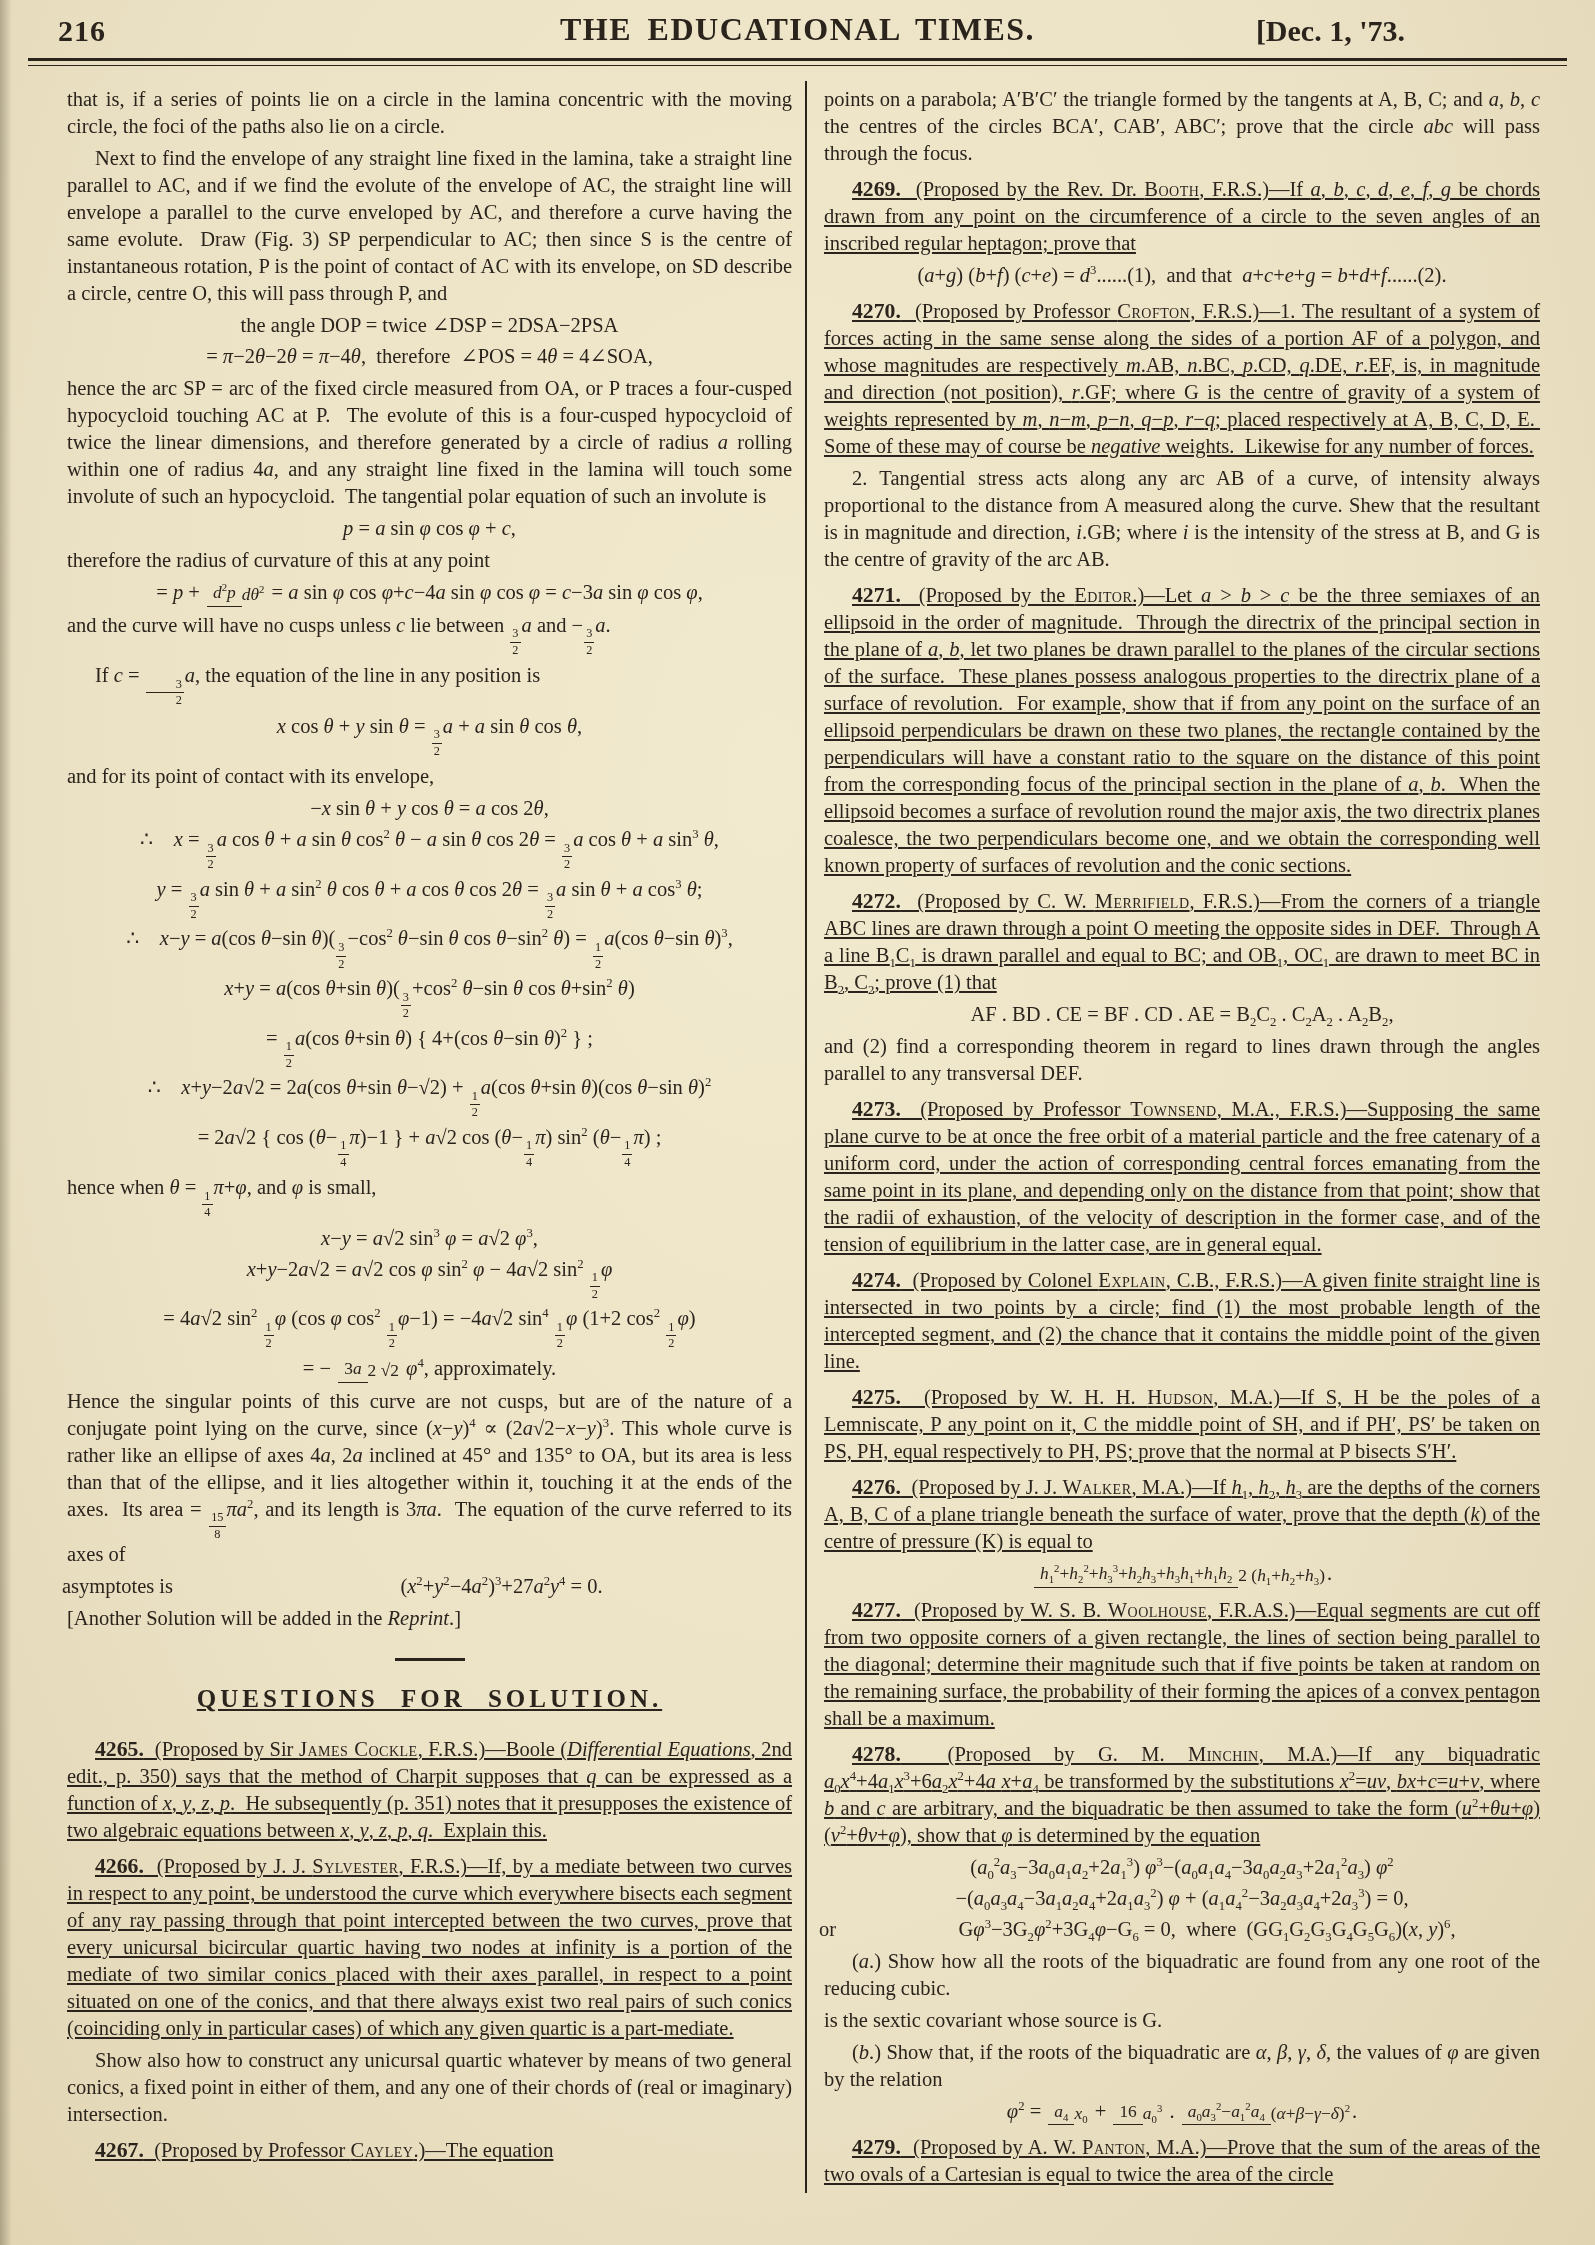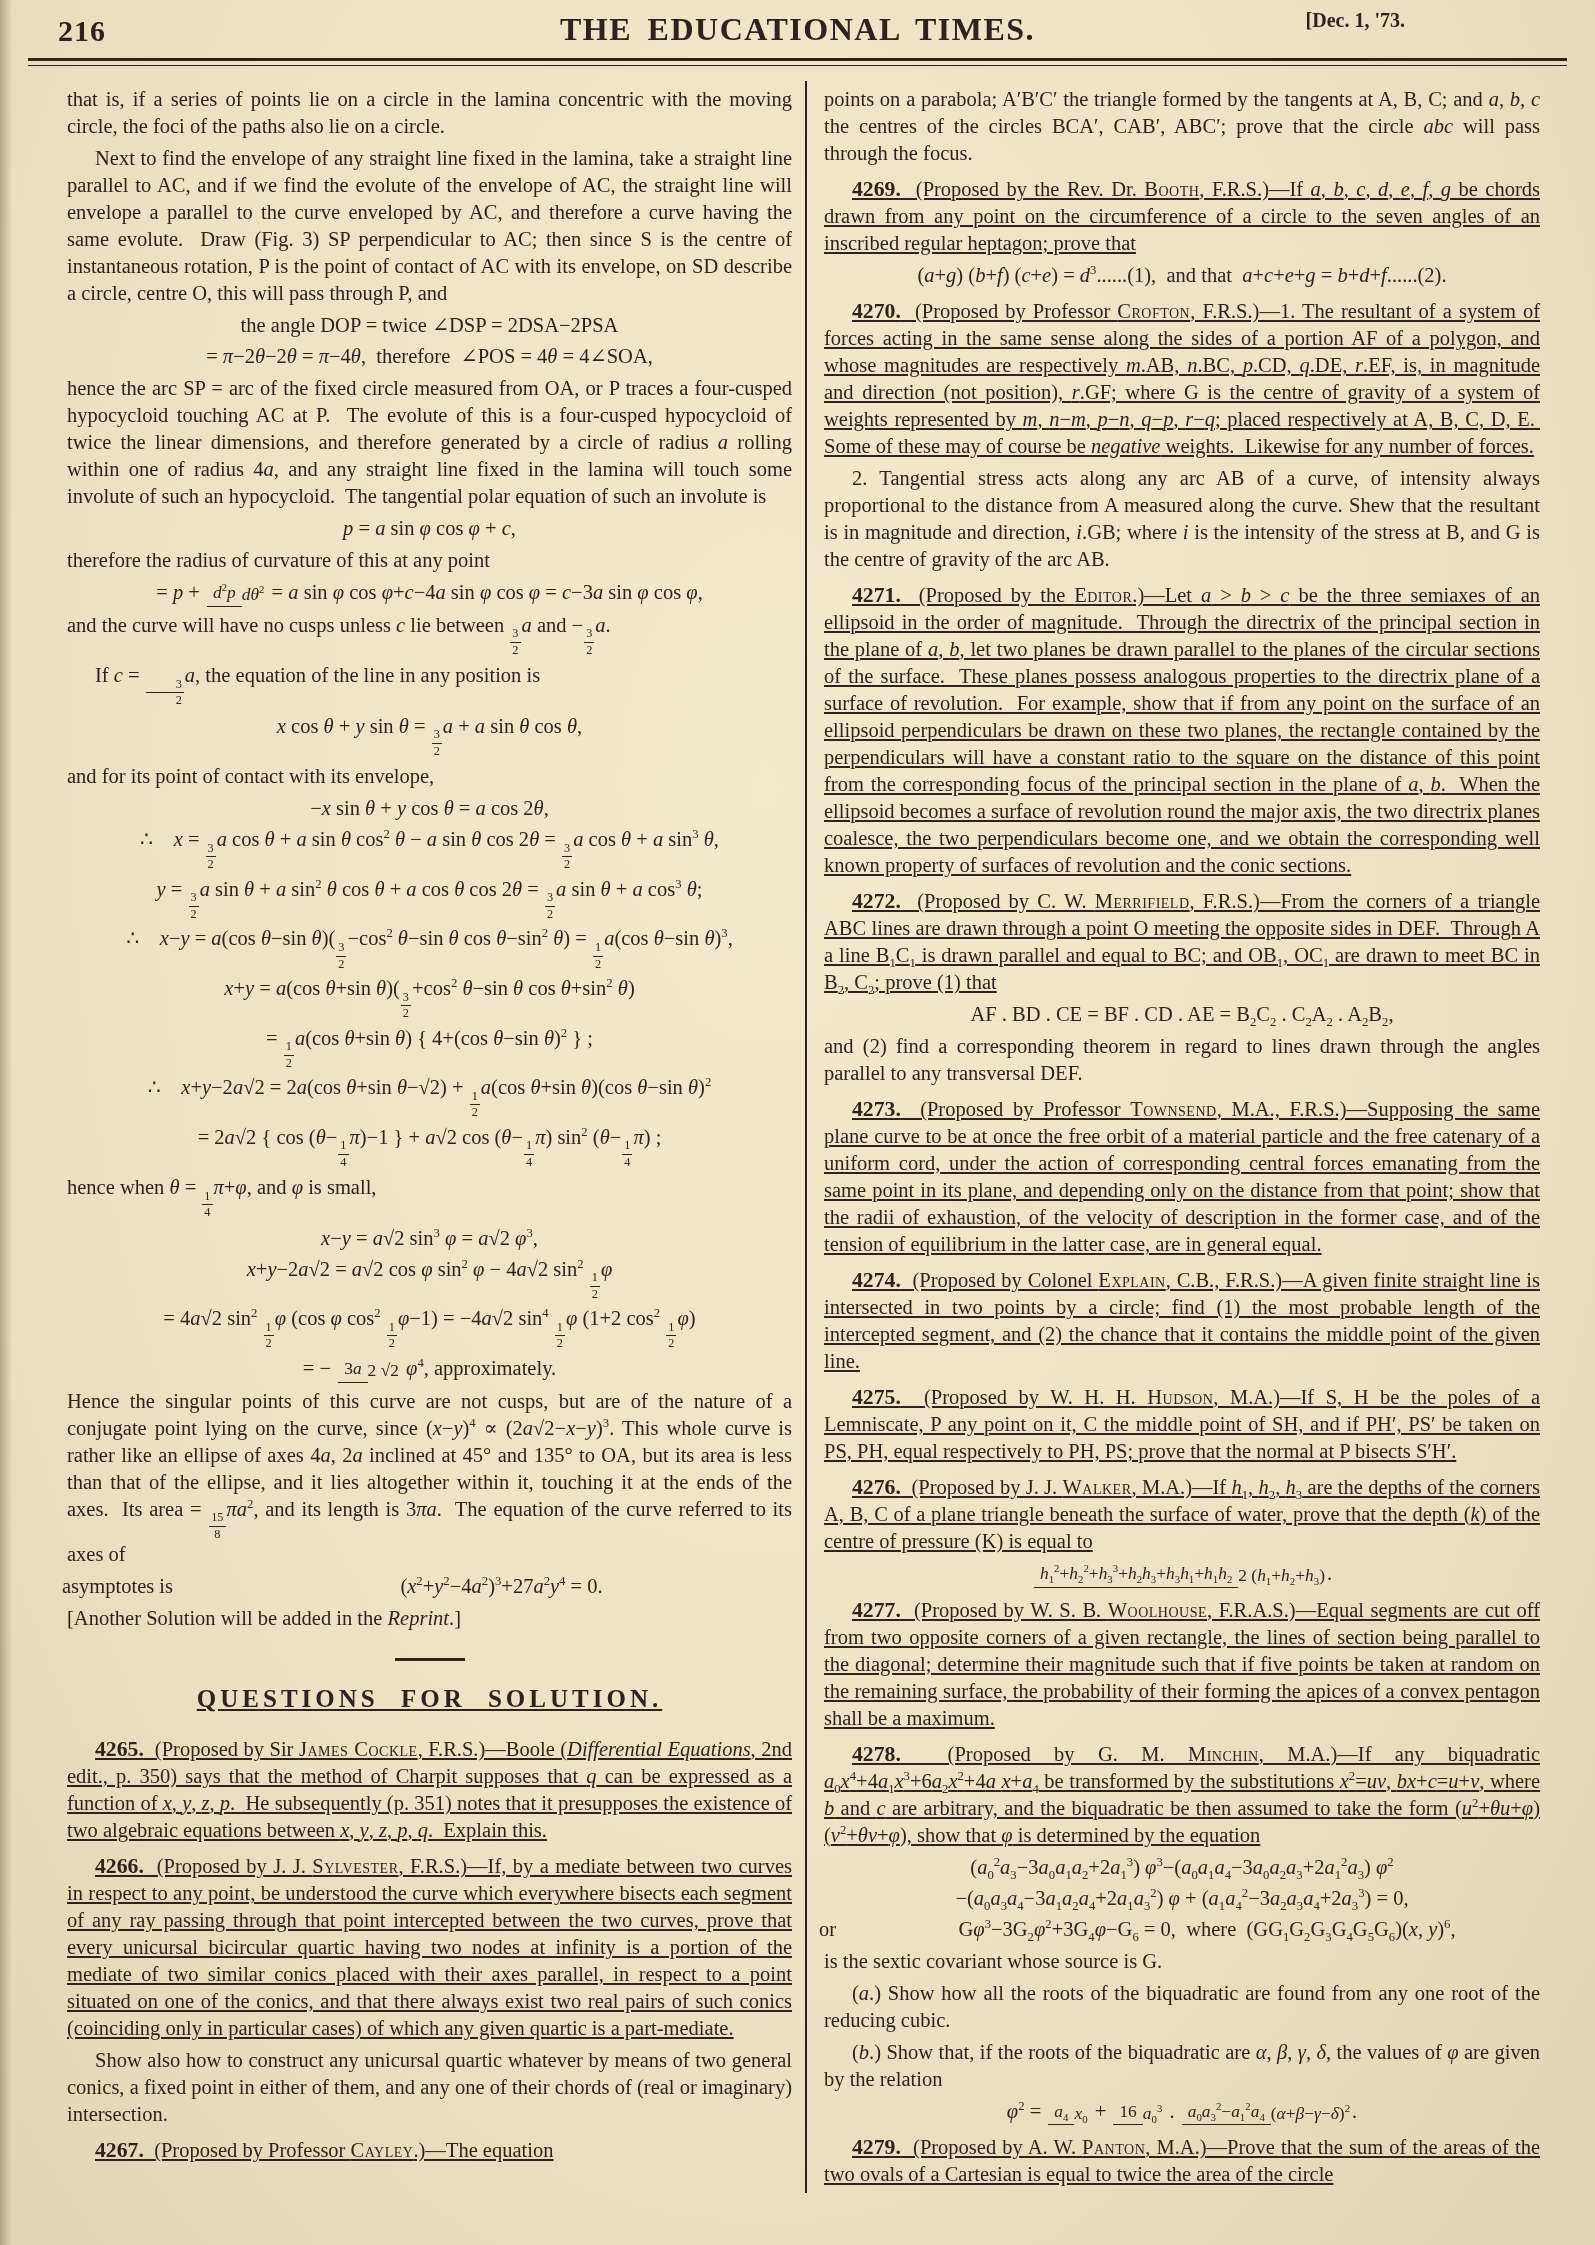--- a/index.html
+++ b/index.html
@@ -7,21 +7,21 @@
   .page{position:relative;width:1595px;height:2245px;overflow:hidden;box-sizing:border-box;
         color:var(--ink,#2b241c);
         background:radial-gradient(ellipse at 48% 35%, #f2eace 0%, #ece2c6 55%, #e0d4b2 100%);
         }
   .page::before{content:'';position:absolute;left:0;top:0;bottom:0;width:12px;
         background:linear-gradient(90deg,rgba(55,45,25,0.30),rgba(55,45,25,0));pointer-events:none;}
   .hdr{position:relative;height:48px;margin:0 30px;}
   .pgnum{position:absolute;left:28px;bottom:0;font-size:30px;font-weight:bold;letter-spacing:1px;}
   .jtitle{position:absolute;left:0;right:0;bottom:0;text-align:center;font-size:32px;font-weight:bold;
         letter-spacing:1.5px;word-spacing:6px;}
-  .jdate{position:absolute;right:160px;bottom:16px;font-size:20px;font-weight:bold;}
+  .jdate{position:absolute;right:160px;bottom:0;font-size:30px;font-weight:bold;}
   .ruled{margin:10px 28px 15px;height:4px;border-top:3px solid var(--ink,#2b241c);border-bottom:1.5px solid var(--ink,#2b241c);}
   .cols{display:flex;align-items:stretch;padding:0 50px 0 62px;}
   .col{font-size:20.5px;line-height:27px;text-align:justify;}
   .col.left{width:735px;flex:0 0 auto;}
   .col.right{flex:1;}
   .vdiv{width:2px;background:var(--ink,#2b241c);margin:0 12px 0 8px;flex:0 0 auto;}
   .para{margin:5px;}
   .ind{text-indent:28px;}
   .q{text-indent:28px;margin-top:9px;text-decoration:underline;}
   .formula{text-align:center;margin:4px 0;}
@@ -186,22 +186,22 @@
             <span>2 (<i>h</i><sub>1</sub>+<i>h</i><sub>2</sub>+<i>h</i><sub>3</sub>)</span>
           </span>.</div>
         <div class="para q"><b class="qn">4277.</b>&nbsp; (Proposed by W. S. B. <span class="sc">Woolhouse</span>, F.R.A.S.)—Equal segments are cut off from two opposite corners of a given rectangle, the lines of section being parallel to the diagonal; determine their magnitude such that if five points be taken at random on the remaining surface, the probability of their forming the apices of a convex pentagon shall be a maximum.</div>
         <div class="para q"><b class="qn">4278.</b>&nbsp; (Proposed by G. M. <span class="sc">Minchin</span>, M.A.)—If any biquadratic <i>a</i><sub>0</sub><i>x</i><sup>4</sup>+4<i>a</i><sub>1</sub><i>x</i><sup>3</sup>+6<i>a</i><sub>2</sub><i>x</i><sup>2</sup>+4<i>a</i> <i>x</i>+<i>a</i><sub>4</sub> be transformed by the substitutions <i>x</i><sup>2</sup>=<i>uv</i>, <i>bx</i>+<i>c</i>=<i>u</i>+<i>v</i>, where <i>b</i> and <i>c</i> are arbitrary, and the biquadratic be then assumed to take the form (<i>u</i><sup>2</sup>+<i>θu</i>+<i>φ</i>)(<i>v</i><sup>2</sup>+<i>θv</i>+<i>φ</i>), show that <i>φ</i> is determined by the equation</div>
         <div class="formula">(<i>a</i><sub>0</sub><sup>2</sup><i>a</i><sub>3</sub>−3<i>a</i><sub>0</sub><i>a</i><sub>1</sub><i>a</i><sub>2</sub>+2<i>a</i><sub>1</sub><sup>3</sup>) <i>φ</i><sup>3</sup>−(<i>a</i><sub>0</sub><i>a</i><sub>1</sub><i>a</i><sub>4</sub>−3<i>a</i><sub>0</sub><i>a</i><sub>2</sub><i>a</i><sub>3</sub>+2<i>a</i><sub>1</sub><sup>2</sup><i>a</i><sub>3</sub>) <i>φ</i><sup>2</sup></div>
         <div class="formula">−(<i>a</i><sub>0</sub><i>a</i><sub>3</sub><i>a</i><sub>4</sub>−3<i>a</i><sub>1</sub><i>a</i><sub>2</sub><i>a</i><sub>4</sub>+2<i>a</i><sub>1</sub><i>a</i><sub>3</sub><sup>2</sup>) <i>φ</i> + (<i>a</i><sub>1</sub><i>a</i><sub>4</sub><sup>2</sup>−3<i>a</i><sub>2</sub><i>a</i><sub>3</sub><i>a</i><sub>4</sub>+2<i>a</i><sub>3</sub><sup>3</sup>) = 0,</div>
         <div class="fl">
           <span class="lbl">or</span>
           <span class="ctr">G<i>φ</i><sup>3</sup>−3G<sub>2</sub><i>φ</i><sup>2</sup>+3G<sub>4</sub><i>φ</i>−G<sub>6</sub> = 0,&nbsp; where&nbsp; (GG<sub>1</sub>G<sub>2</sub>G<sub>3</sub>G<sub>4</sub>G<sub>5</sub>G<sub>6</sub>)(<i>x</i>, <i>y</i>)<sup>6</sup>,</span>
         </div>
+        <div class="para ind">(<i>a</i>.) Show how all the roots of the biquadratic are found from any one root of the reducing cubic.</div>
         <div class="para">is the sextic covariant whose source is G.</div>
-        <div class="para ind">(<i>a</i>.) Show how all the roots of the biquadratic are found from any one root of the reducing cubic.</div>
         <div class="para ind">(<i>b</i>.) Show that, if the roots of the biquadratic are <i>α</i>, <i>β</i>, <i>γ</i>, <i>δ</i>, the values of <i>φ</i> are given by the relation</div>
         <div class="formula"><i>φ</i><sup>2</sup> = <span class="frb">
             <span><i>a</i><sub>4</sub></span>
             <span><i>x</i><sub>0</sub></span>
           </span> + <span class="frb">
             <span>16</span>
             <span><i>a</i><sub>0</sub><sup>3</sup></span>
           </span> . <span class="frb">
             <span><i>a</i><sub>0</sub><i>a</i><sub>3</sub><sup>2</sup>−<i>a</i><sub>1</sub><sup>2</sup><i>a</i><sub>4</sub></span>
             <span>(<i>α</i>+<i>β</i>−<i>γ</i>−<i>δ</i>)<sup>2</sup></span>

